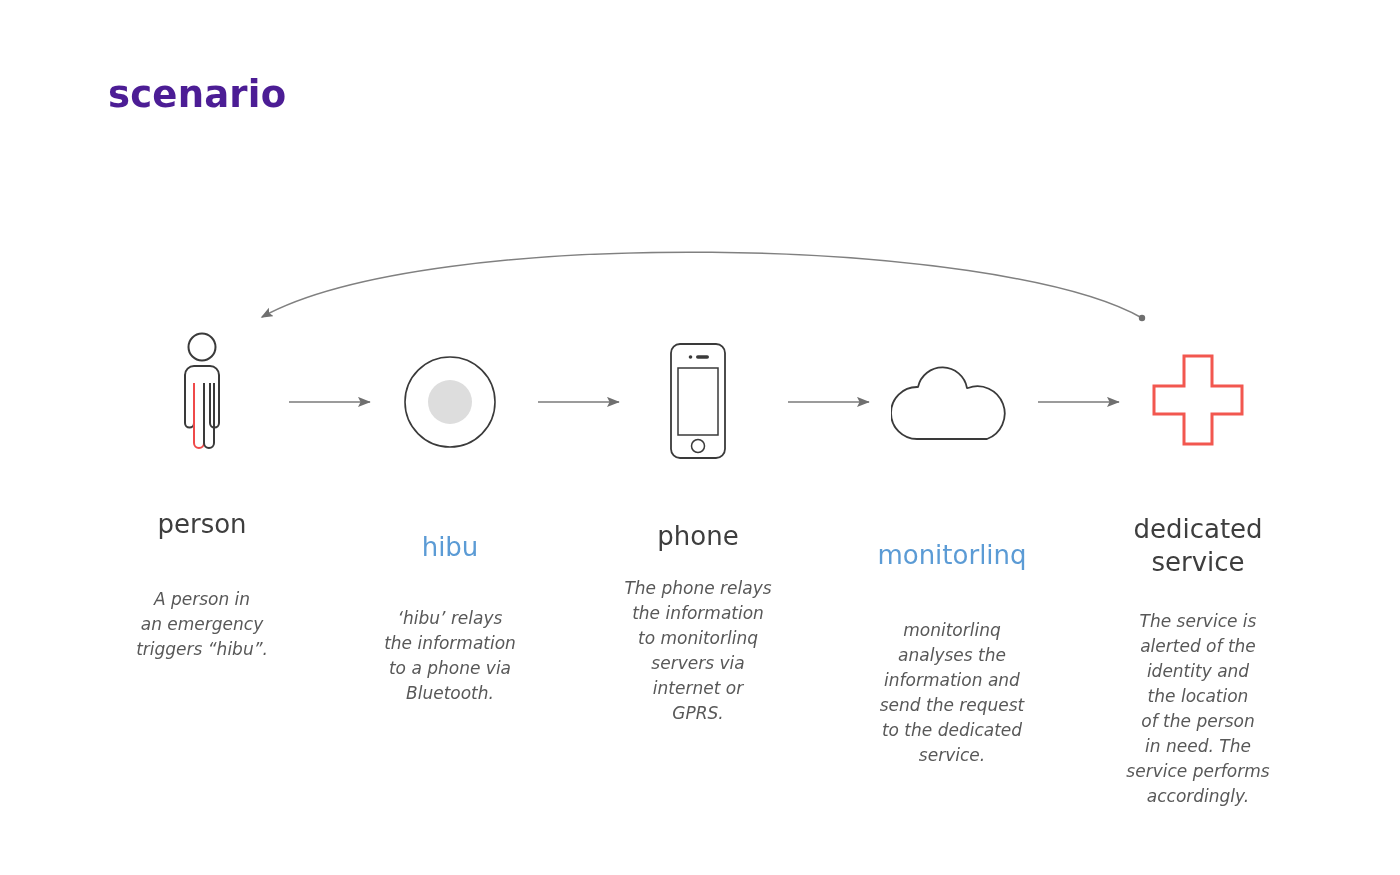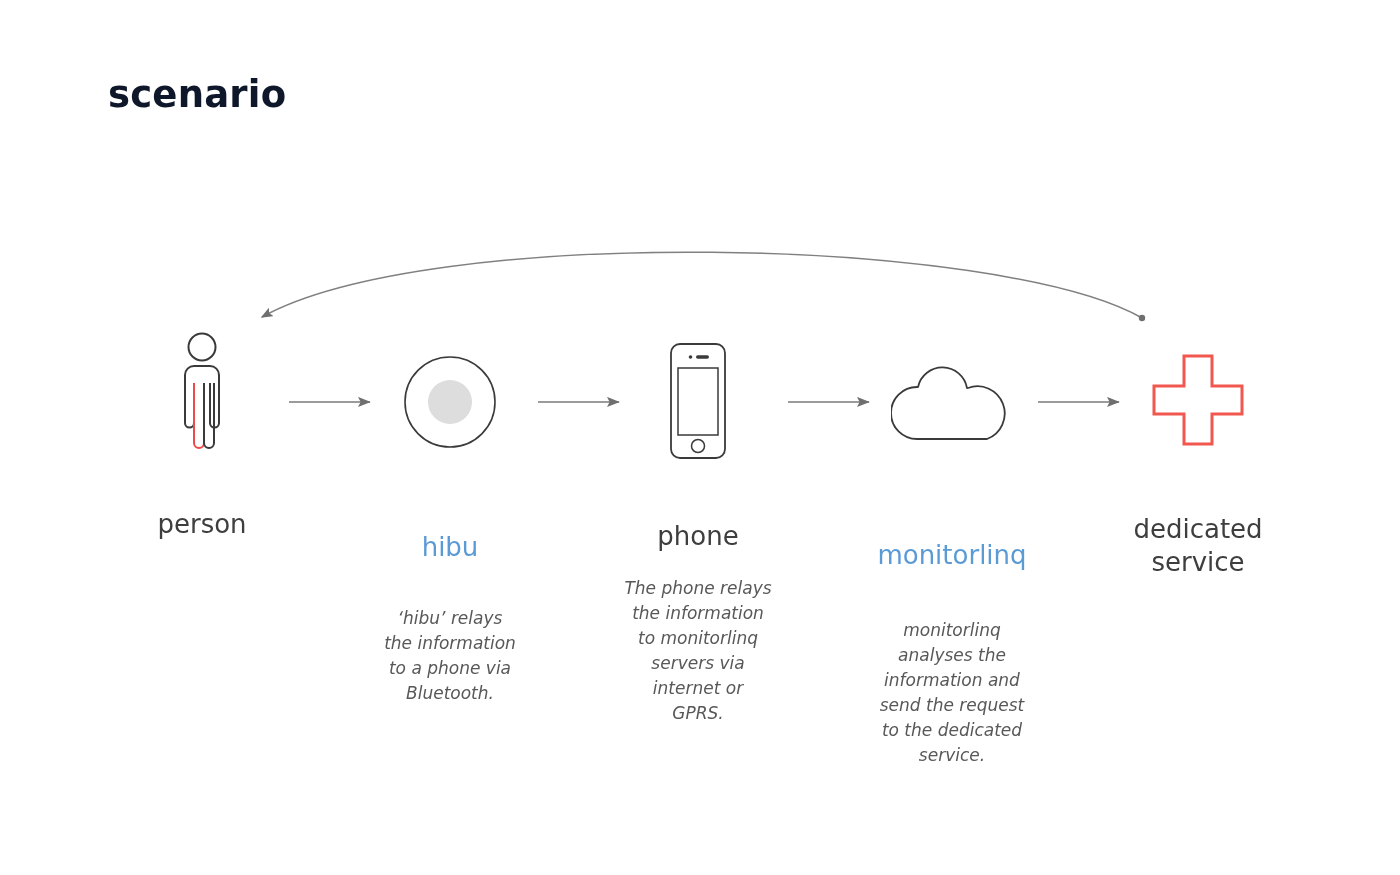--- a/index.html
+++ b/index.html
@@ -17,21 +17,21 @@
   }
 
   #page-title {
     position: absolute;
     left: 108px;
     top: 76px;
     font-family: "DejaVu Sans", sans-serif;
     font-weight: bold;
     font-size: 37px;
     letter-spacing: 0.2px;
-    color: #0f172a;
+    color: #4c1d95;
     line-height: 1;
   }
 
   
   #flow {
     position: absolute;
     left: 0;
     top: 0;
     width: 1108px;
     height: 875px;
@@ -124,20 +124,23 @@
       <svg width="80" height="125" viewBox="0 0 80 125">
         <circle cx="40" cy="17" r="13.5" fill="none" stroke="#3a3a3a" stroke-width="2"></circle>
         <path d="M23,45 a9,9 0 0 1 9,-9 h16 a9,9 0 0 1 9,9
                  v48 a4.5,4.5 0 0 1 -9,0 v-40" fill="none" stroke="#3a3a3a" stroke-width="2" stroke-linejoin="round"></path>
         <path d="M23,45 v48 a4.5,4.5 0 0 0 9,0 v-40" fill="none" stroke="#3a3a3a" stroke-width="2" stroke-linejoin="round"></path>
         <path d="M32,53 v60 a5,5 0 0 0 10,0 v-60" fill="none" stroke="#ef4a4a" stroke-width="2"></path>
         <path d="M42,53 v60 a5,5 0 0 0 10,0 v-60" fill="none" stroke="#3a3a3a" stroke-width="2"></path>
       </svg>
     </div>
     <div class="node-label">person</div>
+    <div class="node-desc desc-person">A person in
+an emergency
+triggers  “hibu”.</div>
   </div>
 
   <div class="col col-hibu">
     <div class="icon-box">
       <svg width="98" height="98" viewBox="0 0 98 98" style="margin-top:23px;">
         <circle cx="49" cy="49" r="45" fill="none" stroke="#3a3a3a" stroke-width="1.6"></circle>
         <circle cx="49" cy="49" r="22" fill="#dddddd"></circle>
       </svg>
     </div>
     <div class="node-label accent">hibu</div>
@@ -184,15 +187,23 @@
   </div>
 
   <div class="col col-service">
     <div class="icon-box">
       <svg width="96" height="96" viewBox="0 0 96 96" style="margin-top:22px;">
         <path d="M34,4 H62 V34 H92 V62 H62 V92 H34 V62 H4 V34 H34 Z" fill="none" stroke="#f2574f" stroke-width="3"></path>
       </svg>
     </div>
     <div class="node-label two-line" style="white-space: pre-line;">dedicated
 service</div>
+    <div class="node-desc desc-service">The service is
+alerted of the
+identity and
+the location
+of the person
+in need. The
+service performs
+accordingly.</div>
   </div>
 
 </div>
 
 </body></html>

